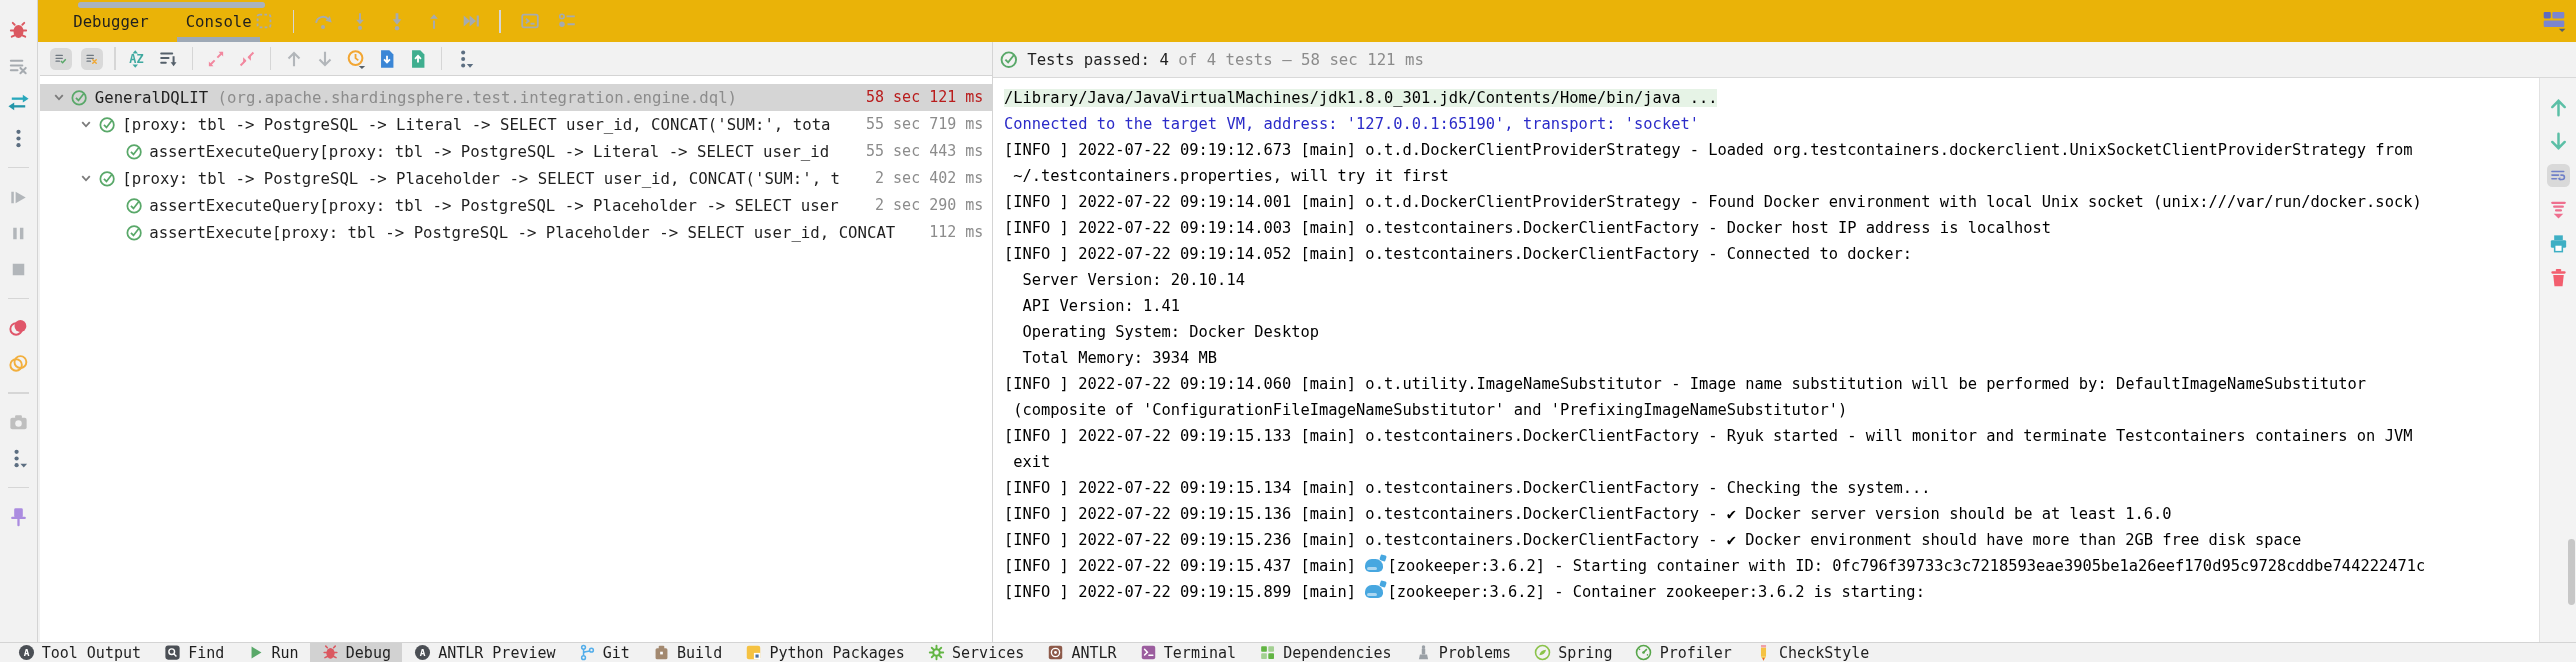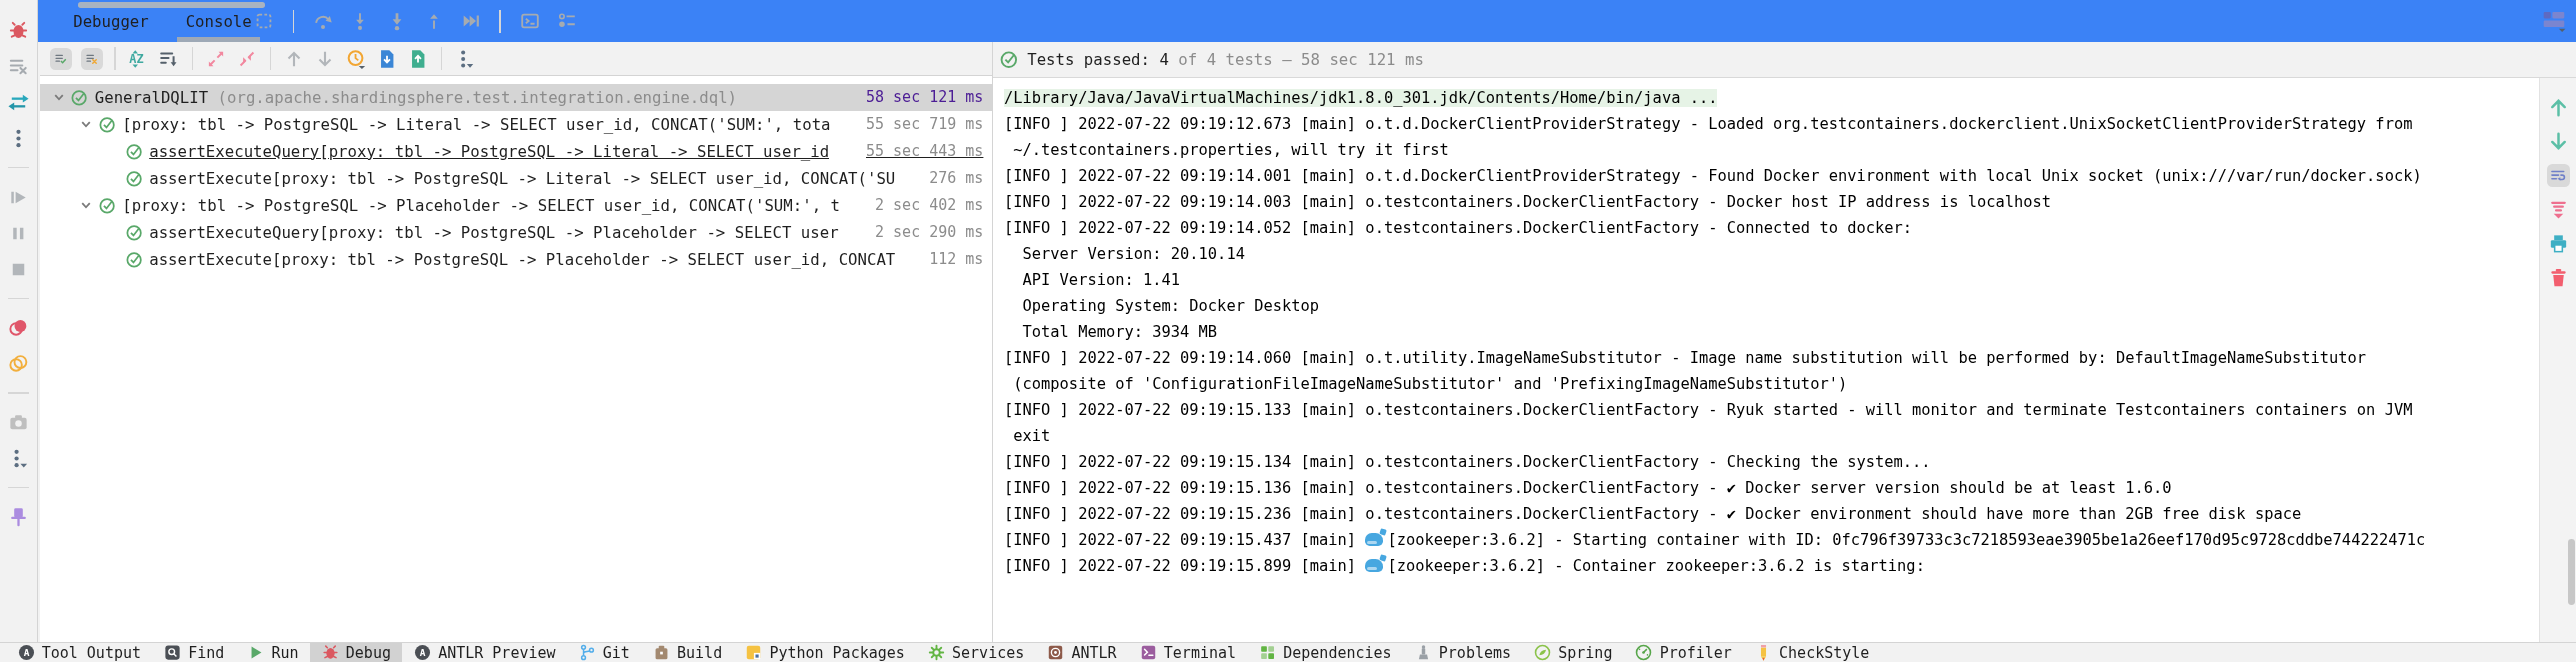--- a/index.html
+++ b/index.html
@@ -8,21 +8,21 @@
   .app { position:relative; width:2576px; height:663px; overflow:hidden; background:#f2f2f2; }
 
   
   .left-strip { position:absolute; left:0; top:0; width:38px; height:642px;
     background:#f2f2f2; border-right:1.4px solid #d4d4d4; display:flex; flex-direction:column;
     align-items:center; padding-top:19px; gap:13px; }
   .left-strip .ic, .gutter .ic { width:23px; height:23px; display:flex; align-items:center; justify-content:center; cursor:pointer; }
   .vdiv { width:20.5px; height:1.4px; background:#d6d6d6; margin:4.1px 0; flex:none; }
 
   
-  .top-band { position:absolute; left:38px; top:0; width:2538px; height:42px; background:#3b82f6; }
+  .top-band { position:absolute; left:38px; top:0; width:2538px; height:42px; background:#eab308; }
   .top-thumb { position:absolute; left:40px; top:2.1px; width:187px; height:5.5px; background:#a9b3c0; border-radius:2.7px; }
   .tabs { position:absolute; left:27px; top:0; height:42px; display:flex; align-items:center; gap:20.5px; }
   .tab { font-size:15.7px; color:#1f1f1f; padding:0 8.2px; height:42px; display:flex; align-items:center; position:relative; cursor:pointer; }
   .tab.active::after { content:""; position:absolute; left:0; right:0; bottom:0; height:4.8px; background:#9ea9b6; }
   .step-toolbar { position:absolute; left:215px; top:0; height:42px; display:flex; align-items:center; gap:15px; }
   .step-toolbar .ic, .test-toolbar .ic { width:22px; height:22px; display:flex; align-items:center; justify-content:center; cursor:pointer; }
   .hdiv { width:1.4px; height:23px; background:#d6d6d6; margin:0 2.7px; flex:none; }
   .layout-btn { position:absolute; right:6.8px; top:6.8px; width:30px; height:26px; display:flex; align-items:center; justify-content:center; cursor:pointer; }
 
   
@@ -32,21 +32,21 @@
   .pill { background:#d9d9d9; border-radius:5.5px; padding:2.1px 4.1px; }
   .tree { position:absolute; left:0; top:36px; width:100%; height:564px; overflow:hidden; padding-top:5.5px; }
   .trow { height:27px; display:flex; align-items:center; white-space:pre; font-size:15.7px; color:#1f1f1f; cursor:pointer; }
   .trow.selected { background:#d5d5d5; }
   .trow .chev { width:18px; height:18px; flex:none; margin-right:2.7px; }
   .trow .chev.empty { visibility:hidden; }
   .trow .ticon { width:19px; height:19px; flex:none; margin-right:5.5px; }
   .trow .tname { overflow:hidden; white-space:pre; flex:0 1 auto; }
   .trow .tpkg { color:#8c8c8c; }
   .trow .ttime { margin-left:auto; flex:none; padding:0 9.6px 0 6.8px; color:#8c8c8c; font-size:15px; }
-  .trow.selected .ttime { color:#4c1d95; }
+  .trow.selected .ttime { color:#b91c1c; }
 
   
   .splitter { position:absolute; left:992px; top:42px; width:1.4px; height:600px; background:#d4d4d4; cursor:col-resize; }
 
   
   .right-panel { position:absolute; left:993px; top:42px; width:1583px; height:600px; background:#d946ef; }
   .results-header { position:absolute; left:0; top:0; width:100%; height:36px; background:#f2f2f2;
      border-bottom:1.4px solid #d9d9d9; display:flex; align-items:center; padding-left:5.5px; font-size:15.7px; }
   .results-header .ic { width:20.5px; height:20.5px; margin-right:8.2px; }
   .rh-black { color:#1f1f1f; white-space:pre; }
@@ -330,32 +330,26 @@
             </svg></span><span class="ticon"><svg viewBox="0 0 24 24">
               <circle cx="11.5" cy="12.5" r="8.5" fill="none" stroke="#59a869" stroke-width="2.2"></circle>
               <path d="M7.5 12.5l3.2 3.2L17.5 7" fill="none" stroke="#59a869" stroke-width="2.2"></path>
             </svg></span><span class="tname">GeneralDQLIT<span class="tpkg"> (org.apache.shardingsphere.test.integration.engine.dql)</span></span><span class="ttime">58 sec 121 ms</span></div>
         <div class="trow" style="padding-left: 37px;"><span class="chev"><svg viewBox="0 0 24 24" fill="none" stroke="#7a7a7a" stroke-width="2.4">
               <path d="M7 9.5l5 5.5 5-5.5"></path>
             </svg></span><span class="ticon"><svg viewBox="0 0 24 24">
               <circle cx="11.5" cy="12.5" r="8.5" fill="none" stroke="#59a869" stroke-width="2.2"></circle>
               <path d="M7.5 12.5l3.2 3.2L17.5 7" fill="none" stroke="#59a869" stroke-width="2.2"></path>
             </svg></span><span class="tname">[proxy: tbl -&gt; PostgreSQL -&gt; Literal -&gt; SELECT user_id, CONCAT('SUM:', tota</span><span class="ttime">55 sec 719 ms</span></div>
-        <div class="trow" style="padding-left: 64px; text-decoration: underline;"><span class="chev empty"><svg viewBox="0 0 24 24" fill="none" stroke="#7a7a7a" stroke-width="2.4">
+        <div class="trow" style="padding-left: 64px;"><span class="chev empty"><svg viewBox="0 0 24 24" fill="none" stroke="#7a7a7a" stroke-width="2.4">
               <path d="M7 9.5l5 5.5 5-5.5"></path>
             </svg></span><span class="ticon"><svg viewBox="0 0 24 24">
               <circle cx="11.5" cy="12.5" r="8.5" fill="none" stroke="#59a869" stroke-width="2.2"></circle>
               <path d="M7.5 12.5l3.2 3.2L17.5 7" fill="none" stroke="#59a869" stroke-width="2.2"></path>
             </svg></span><span class="tname">assertExecuteQuery[proxy: tbl -&gt; PostgreSQL -&gt; Literal -&gt; SELECT user_id</span><span class="ttime">55 sec 443 ms</span></div>
-        <div class="trow" style="padding-left: 64px;"><span class="chev empty"><svg viewBox="0 0 24 24" fill="none" stroke="#7a7a7a" stroke-width="2.4">
-              <path d="M7 9.5l5 5.5 5-5.5"></path>
-            </svg></span><span class="ticon"><svg viewBox="0 0 24 24">
-              <circle cx="11.5" cy="12.5" r="8.5" fill="none" stroke="#59a869" stroke-width="2.2"></circle>
-              <path d="M7.5 12.5l3.2 3.2L17.5 7" fill="none" stroke="#59a869" stroke-width="2.2"></path>
-            </svg></span><span class="tname">assertExecute[proxy: tbl -&gt; PostgreSQL -&gt; Literal -&gt; SELECT user_id, CONCAT('SU</span><span class="ttime">276 ms</span></div>
         <div class="trow" style="padding-left: 37px;"><span class="chev"><svg viewBox="0 0 24 24" fill="none" stroke="#7a7a7a" stroke-width="2.4">
               <path d="M7 9.5l5 5.5 5-5.5"></path>
             </svg></span><span class="ticon"><svg viewBox="0 0 24 24">
               <circle cx="11.5" cy="12.5" r="8.5" fill="none" stroke="#59a869" stroke-width="2.2"></circle>
               <path d="M7.5 12.5l3.2 3.2L17.5 7" fill="none" stroke="#59a869" stroke-width="2.2"></path>
             </svg></span><span class="tname">[proxy: tbl -&gt; PostgreSQL -&gt; Placeholder -&gt; SELECT user_id, CONCAT('SUM:', t</span><span class="ttime">2 sec 402 ms</span></div>
         <div class="trow" style="padding-left: 64px;"><span class="chev empty"><svg viewBox="0 0 24 24" fill="none" stroke="#7a7a7a" stroke-width="2.4">
               <path d="M7 9.5l5 5.5 5-5.5"></path>
             </svg></span><span class="ticon"><svg viewBox="0 0 24 24">
               <circle cx="11.5" cy="12.5" r="8.5" fill="none" stroke="#59a869" stroke-width="2.2"></circle>
@@ -379,20 +373,21 @@
             <circle cx="11.5" cy="12.5" r="8.5" fill="none" stroke="#59a869" stroke-width="2.2"></circle>
             <path d="M7.5 12.5l3.2 3.2L17.5 7" fill="none" stroke="#59a869" stroke-width="2.2"></path>
           </svg>
         </span>
       <span class="rh-black">Tests passed:</span>
       <span class="rh-black"> 4 </span>
       <span class="rh-gray">of 4 tests – 58 sec 121 ms</span>
     </div>
     <div class="console" id="console-lines">
         <div class="cline cmd"><span class="txt">/Library/Java/JavaVirtualMachines/jdk1.8.0_301.jdk/Contents/Home/bin/java ...</span></div>
+        <div class="cline sys"><span class="txt">Connected to the target VM, address: '127.0.0.1:65190', transport: 'socket'</span></div>
         <div class="cline plain"><span class="txt">[INFO ] 2022-07-22 09:19:12.673 [main] o.t.d.DockerClientProviderStrategy - Loaded org.testcontainers.dockerclient.UnixSocketClientProviderStrategy from</span></div>
         <div class="cline plain"><span class="txt"> ~/.testcontainers.properties, will try it first</span></div>
         <div class="cline plain"><span class="txt">[INFO ] 2022-07-22 09:19:14.001 [main] o.t.d.DockerClientProviderStrategy - Found Docker environment with local Unix socket (unix:///var/run/docker.sock)</span></div>
         <div class="cline plain"><span class="txt">[INFO ] 2022-07-22 09:19:14.003 [main] o.testcontainers.DockerClientFactory - Docker host IP address is localhost</span></div>
         <div class="cline plain"><span class="txt">[INFO ] 2022-07-22 09:19:14.052 [main] o.testcontainers.DockerClientFactory - Connected to docker:</span></div>
         <div class="cline plain"><span class="txt">  Server Version: 20.10.14</span></div>
         <div class="cline plain"><span class="txt">  API Version: 1.41</span></div>
         <div class="cline plain"><span class="txt">  Operating System: Docker Desktop</span></div>
         <div class="cline plain"><span class="txt">  Total Memory: 3934 MB</span></div>
         <div class="cline plain"><span class="txt">[INFO ] 2022-07-22 09:19:14.060 [main] o.t.utility.ImageNameSubstitutor - Image name substitution will be performed by: DefaultImageNameSubstitutor</span></div>

